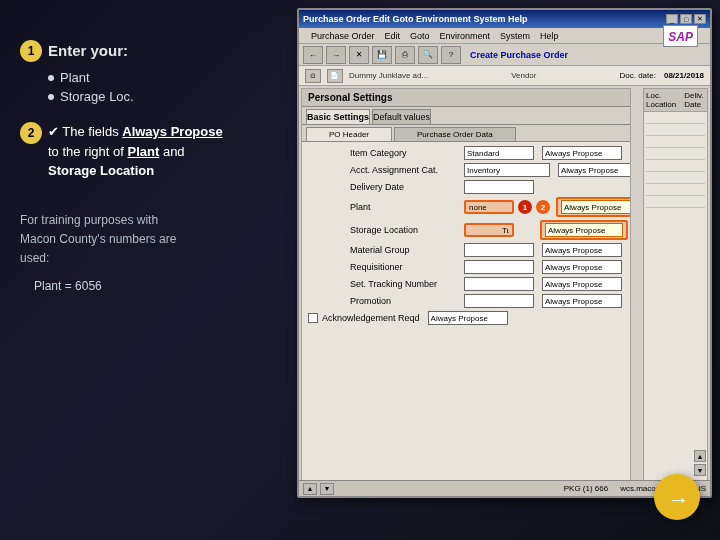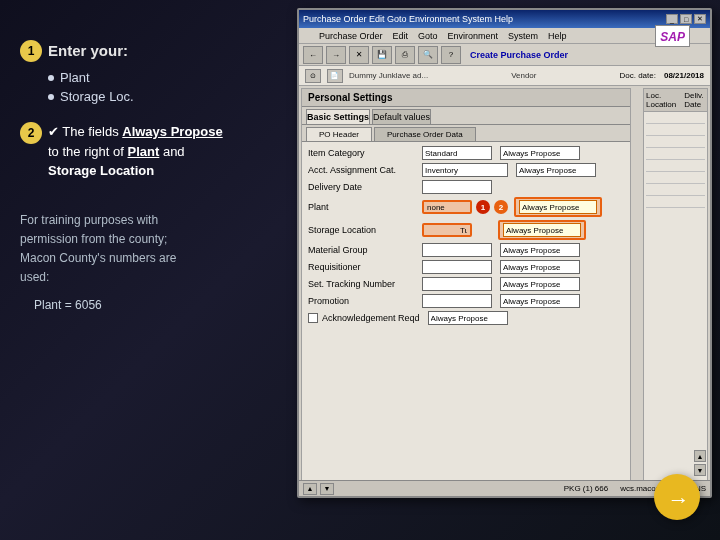--- a/index.html
+++ b/index.html
@@ -139,21 +139,21 @@
       height: 18px;
       display: flex;
       align-items: center;
       justify-content: space-between;
       padding: 0 4px;
     }
 
     .sap-titlebar-text {
       color: #fff;
       font-size: 9px;
-      font-weight: normal;
+      font-weight: bold;
     }
 
     .sap-titlebar-buttons {
       display: flex;
       gap: 2px;
     }
 
     .sap-titlebar-btn {
       width: 12px;
       height: 10px;
@@ -166,21 +166,21 @@
       cursor: pointer;
       color: #000;
     }
 
     
     .sap-menubar {
       background: #d4d0c8;
       height: 16px;
       display: flex;
       align-items: center;
-      padding: 0 20px;
+      padding: 0 12px;
       gap: 10px;
       border-bottom: 1px solid #a0a0a0;
     }
 
     .sap-menu-item {
       font-size: 9px;
       color: #000;
       cursor: pointer;
     }
 
@@ -283,21 +283,21 @@
     
     .sap-subtabs {
       display: flex;
       background: #d4d0c8;
       border-bottom: 1px solid #888;
       padding: 2px 4px 0;
       gap: 2px;
     }
 
     .sap-subtab {
-      padding: 2px 12px;
+      padding: 2px 22px;
       font-size: 8px;
       background: #c0bdb4;
       border: 1px solid #888;
       border-bottom: none;
       cursor: pointer;
     }
 
     .sap-subtab.active {
       background: #e8e4dc;
     }
@@ -306,20 +306,21 @@
     .sap-form {
       padding: 4px 6px;
       font-size: 9px;
     }
 
     .sap-form-row {
       display: flex;
       align-items: center;
       margin-bottom: 3px;
       gap: 4px;
+      margin-left: 42px;
     }
 
     .sap-form-label {
       width: 110px;
       font-size: 9px;
       color: #000;
       flex-shrink: 0;
     }
 
     .sap-form-input {
@@ -479,21 +480,20 @@
       <span class="checkmark-text">✔ The fields </span><span class="checkmark-text highlight-plant">Always Propose</span>
       <br>
       <span class="checkmark-text">to the right of </span><span class="checkmark-text highlight-plant">Plant</span><span class="checkmark-text"> and</span>
       <br>
       <span class="checkmark-text highlight-storage">Storage Location</span>
     </div>
   </div>
 
   <div class="info-section">
     <div>For training purposes with</div>
-    <div>permission from the county;</div>
     <div>Macon County's numbers are</div>
     <div>used:</div>
     <div class="info-values">
       <div class="info-value-line">Plant = 6056</div>
     </div>
   </div>
 </div>
 
 <div class="sap-window">
   <div class="sap-full">

